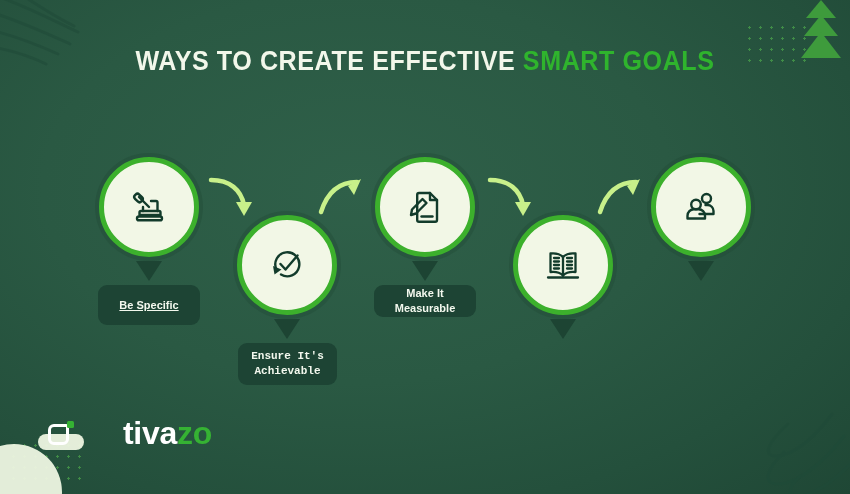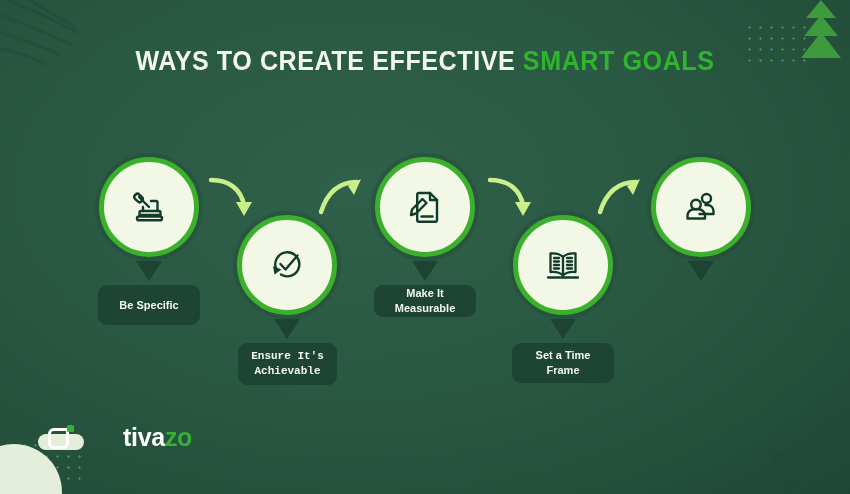--- a/index.html
+++ b/index.html
@@ -91,21 +91,21 @@
   #logo-mark .sq {
     position: absolute; left: 0; top: 3px;
     width: 21px; height: 21px;
     border: 3px solid #ffffff; border-radius: 6px;
     border-top-right-radius: 3px;
   }
   #logo-mark .tick {
     position: absolute; right: 0px; top: 0px;
     width: 7px; height: 7px; background: #35b233; border-radius: 1.5px;
   }
-  #logo-text { font-size: 25px; font-weight: bold; letter-spacing: -.3px; color: #ffffff; padding-left: 40px; }
+  #logo-text { font-size: 32px; font-weight: bold; letter-spacing: -.3px; color: #ffffff; padding-left: 40px; }
   #logo-text .accent { color: #35b233; }
 </style>
 </head>
 <body>
 
 <div id="canvas">
 
   <svg class="deco" id="deco-leaf-tl" viewBox="0 0 150 120">
     <g fill="none" stroke="#1f4a38" stroke-width="3" stroke-linecap="round">
       <path d="M4 6 C40 18 70 34 96 46"></path>
@@ -181,21 +181,21 @@
               <path d="M14 24 V20"></path>
               <path d="M12 24 h18 a1.5 1.5 0 0 1 1.5 1.5 V28 H10.5 V25.5 A1.5 1.5 0 0 1 12 24 Z"></path>
               <rect x="8" y="29.5" width="25" height="3.8" rx="1.9"></rect>
             </g>
           </svg>
         </span>
       </div>
     </div>
     <div class="pointer" style="top:104px;"></div>
   </div>
-  <div class="label" style="left:98px; top:285px; width:102px; height:40px;">
+  <div class="label" style="left:98px; top:285px; width:102px; height:40px;text-decoration:underline;">
     <span>Be Specific</span>
   </div>
 
   <div class="step" style="left:237px; top:215px;">
     <div class="ring">
       <div class="inner">
         <span class="icon">
           <svg width="40" height="40" viewBox="0 0 40 40">
             <g fill="none" stroke="#123b2b" stroke-width="2.4" stroke-linecap="round" stroke-linejoin="round">
               <path d="M9.5 24.5 A12 12 0 1 1 14 29.5"></path>
@@ -245,23 +245,20 @@
               <path d="M11 13 h5 M11 16.5 h5 M11 20 h5 M11 23.5 h5"></path>
               <path d="M24 13 h5 M24 16.5 h5 M24 20 h5 M24 23.5 h5"></path>
               <path d="M5 32.5 h30"></path>
             </g>
           </svg>
         </span>
       </div>
     </div>
     <div class="pointer" style="top:104px;"></div>
   </div>
-  <div class="label" style="left:512px; top:343px; width:102px; height:40px;">
-    <span>Set a Time Frame</span>
-  </div>
 
   <div class="step" style="left:651px; top:157px;">
     <div class="ring">
       <div class="inner">
         <span class="icon">
           <svg width="40" height="40" viewBox="0 0 40 40">
             <g fill="none" stroke="#123b2b" stroke-width="2.4" stroke-linecap="round" stroke-linejoin="round">
               <circle cx="25.5" cy="11.5" r="4.5"></circle>
               <path d="M18.5 27 h14 v-3 a6 6 0 0 0 -6 -6 h-2"></path>
               <circle cx="15" cy="17.5" r="4.8"></circle>

